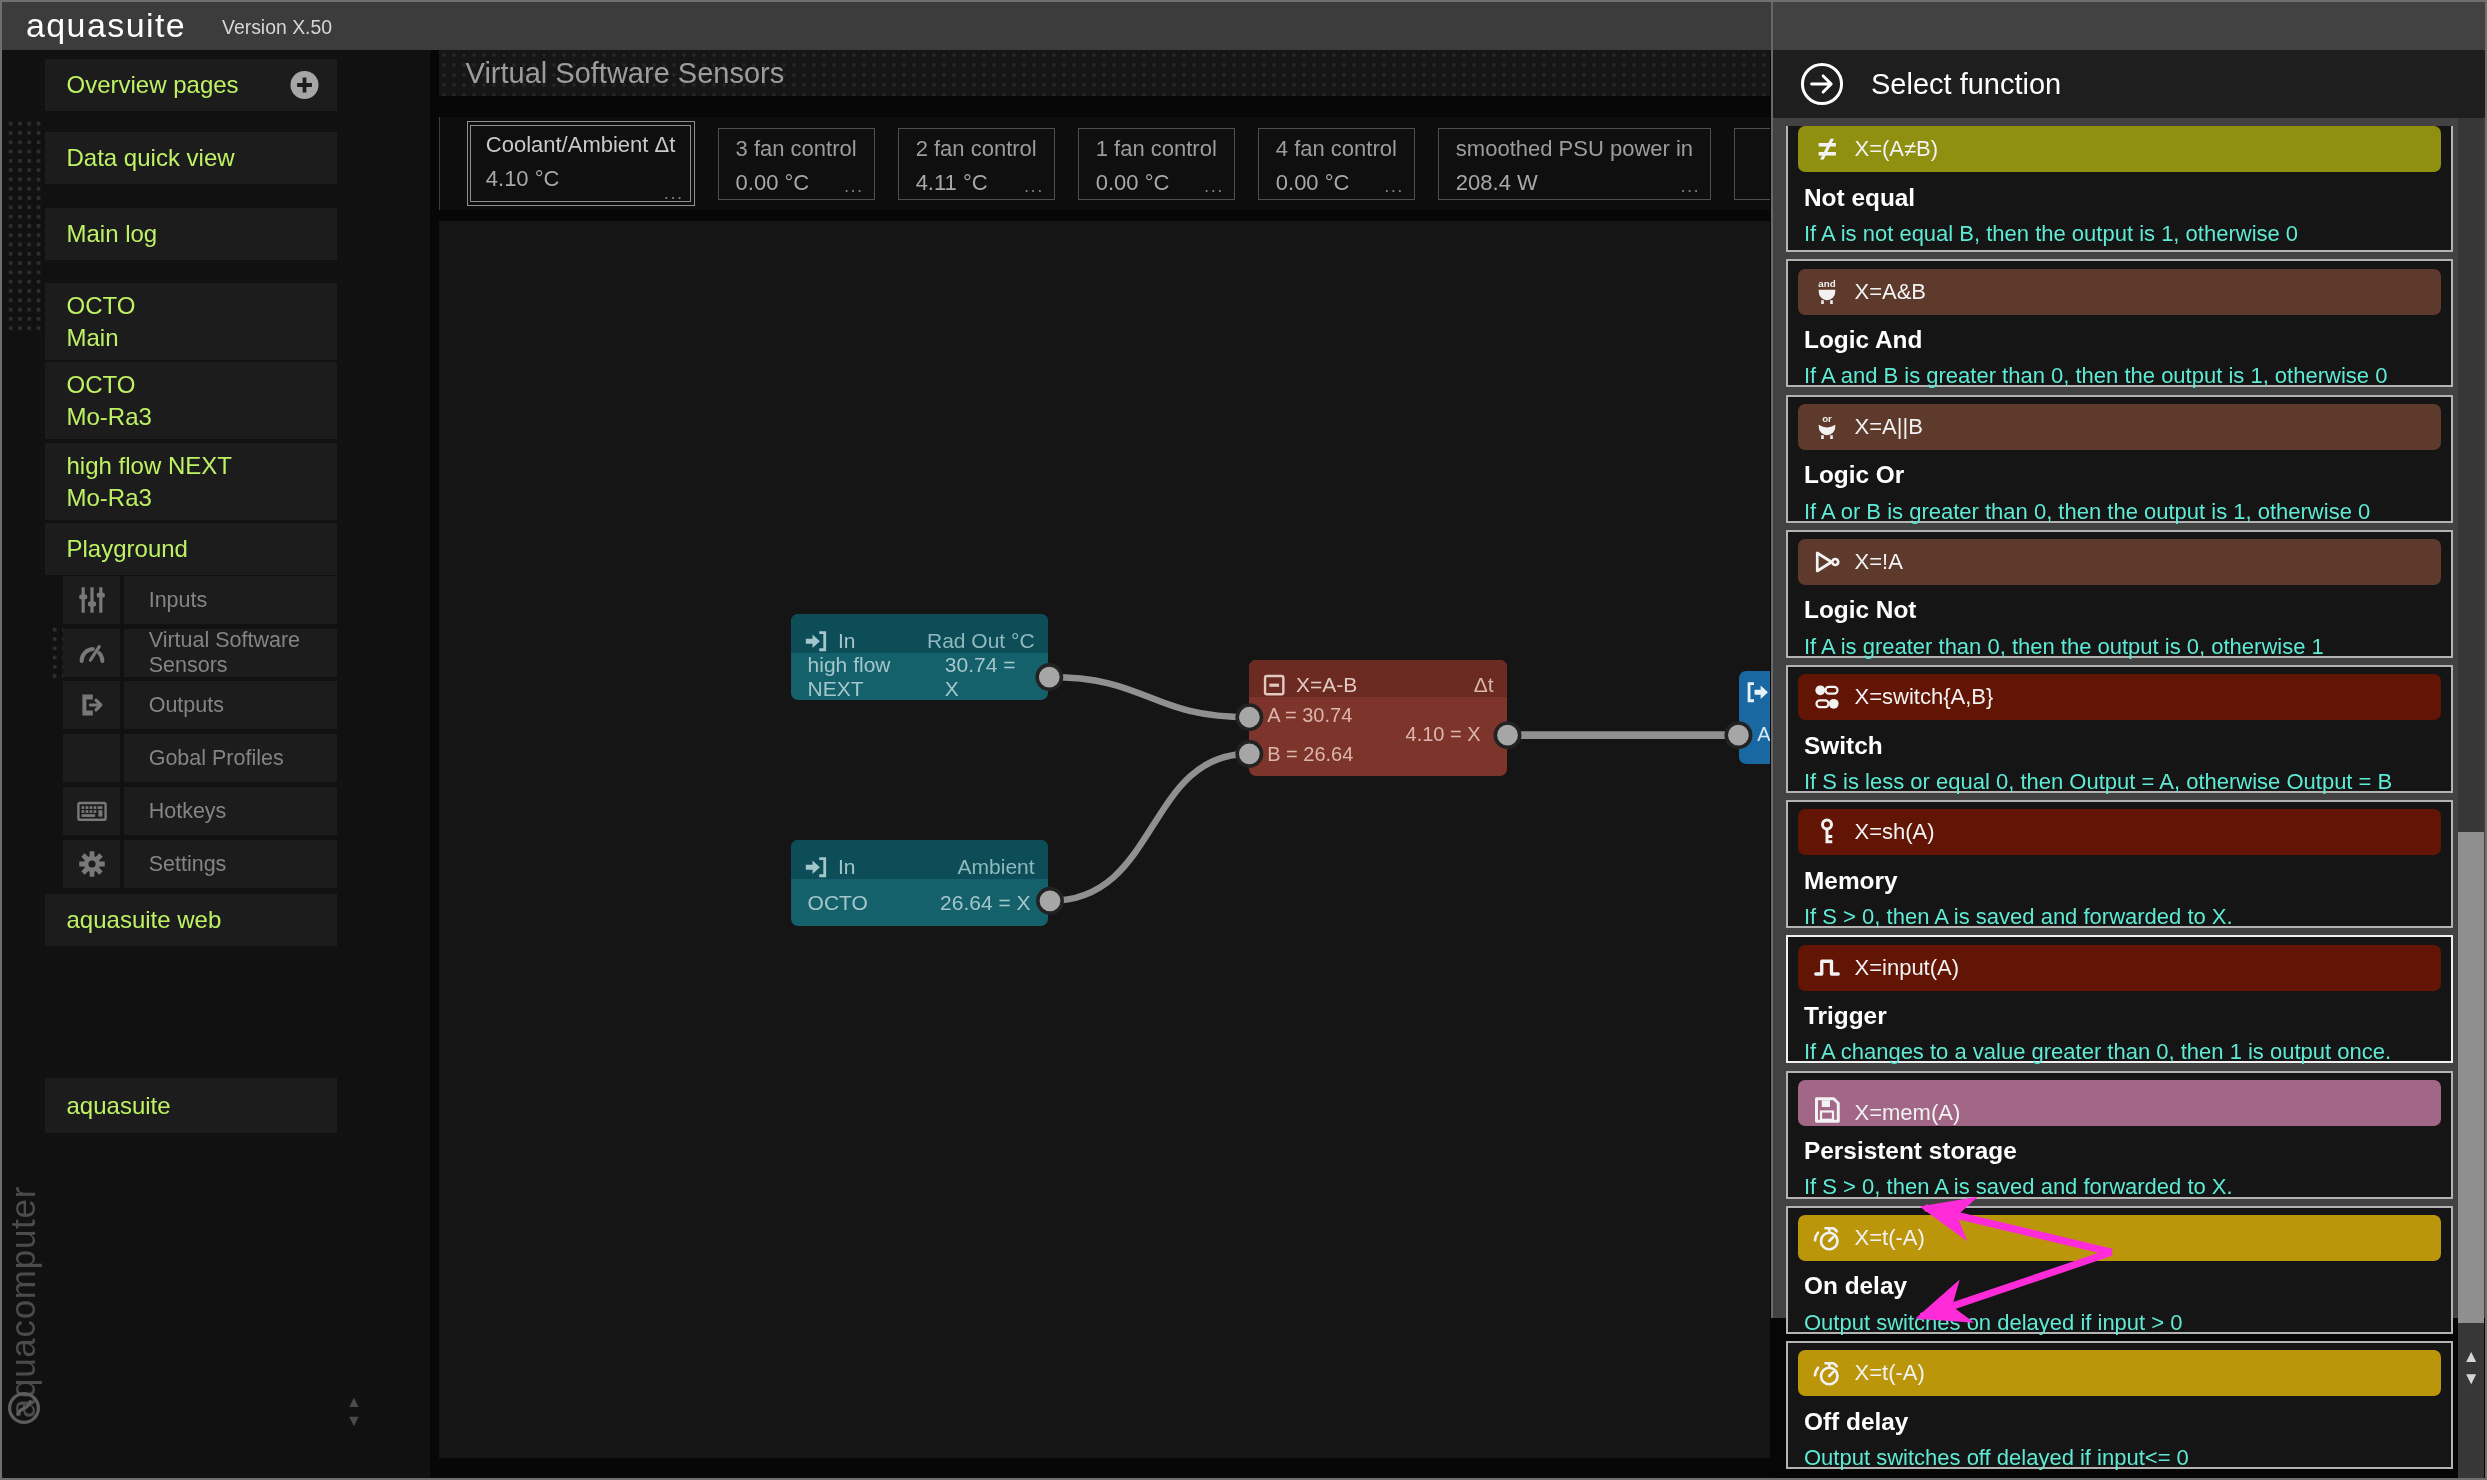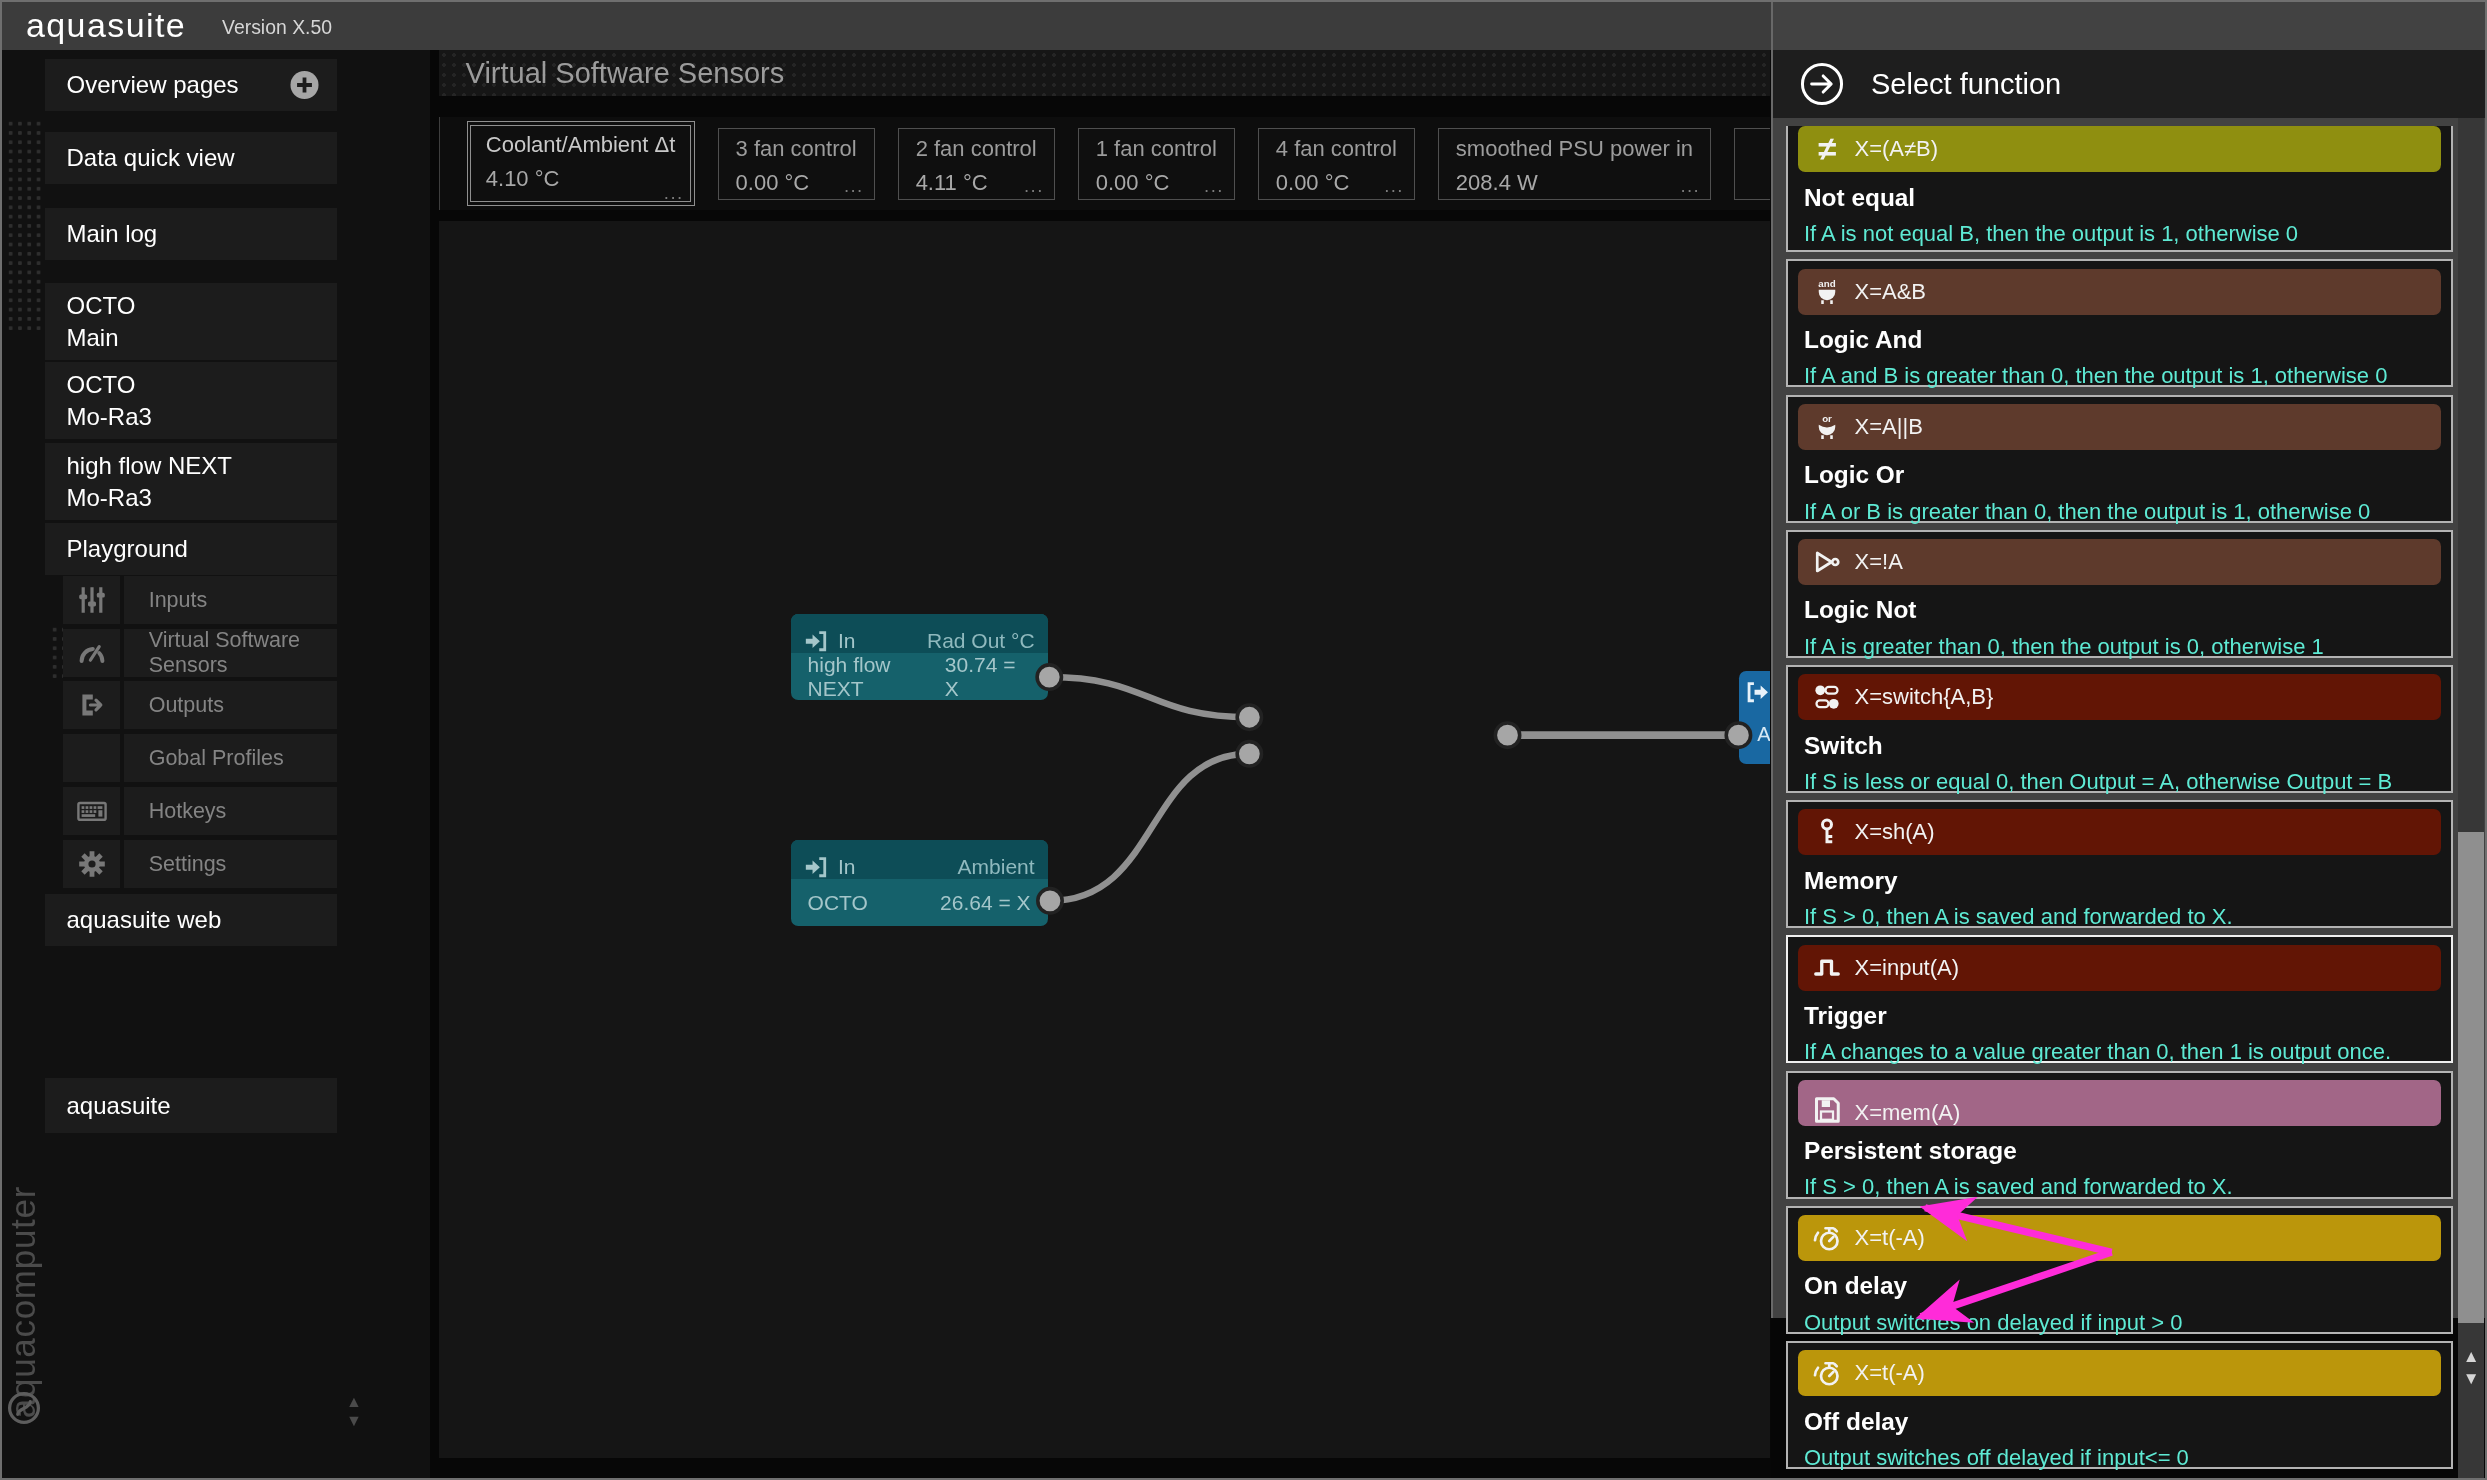--- a/index.html
+++ b/index.html
@@ -17,21 +17,21 @@
   .tb-ic { width:37px; height:37px; display:flex; align-items:center; justify-content:center; }
   .tb-ic svg { width:33px; height:33px; }
   .ic-white { color:#e8e8e8; } .ic-blue { color:#1e6fd4; } .ic-gray { color:#9a9a9a; }
 
   
   #sidebar { position:absolute; left:0; top:50px; width:430px; height:1431px; background:#111; }
   .dots { position:absolute; background-image:radial-gradient(#2e2e2e 1.9px, transparent 2.2px);
           background-size:9.3px 9.3px; }
   #dots-a { left:5.7px; top:69px; width:37px; height:215px; }
   #dots-b { left:50px; top:575px; width:13px; height:55px; }
-  .side-item { position:absolute; left:45px; width:292px; background:#1c1c1c; color:#ffffff;
+  .side-item { position:absolute; left:45px; width:292px; background:#1c1c1c; color:#bef264;
                font-size:24px; display:flex; flex-direction:column; justify-content:center;
                padding-left:21.5px; line-height:32px; }
   .side-item .plusbtn { position:absolute; right:16px; top:50%; transform:translateY(-50%);
                width:33px; height:33px; color:#a6a6a6; }
   .tool-row { position:absolute; left:63px; display:flex; gap:4.3px; }
   .tool-ic { width:57px; height:48px; background:#1c1c1c; display:flex; align-items:center;
              justify-content:center; color:#787878; }
   .tool-ic svg { width:32px; height:32px; }
   .tool-lb { width:213px; height:48px; background:#1c1c1c; color:#848484; font-size:21.5px;
              display:flex; align-items:center; padding-left:24.4px; }
@@ -341,20 +341,35 @@
             </span>
           <span>In</span>
           <span class="hlabel">Ambient</span>
         </div>
         <div class="tealbody">
           <span>OCTO</span>
           <span class="bval">26.64 = X</span>
         </div>
       </div>
 
+      <div class="node" id="node-op">
+        <div class="nhead">
+          <span style="display:flex">
+              <svg viewBox="0 0 40 40" fill="currentColor">
+                <rect x="5" y="5" width="30" height="30" rx="3" fill="none" stroke="currentColor" stroke-width="4"></rect>
+                <rect x="12" y="17.4" width="16" height="5.2"></rect>
+              </svg>
+            </span>
+          <span>X=A-B</span>
+          <span class="hlabel">Δt</span>
+        </div>
+        <span class="oprow" id="op-a">A = 30.74</span>
+        <span class="oprow" id="op-b">B = 26.64</span>
+        <span class="oprow" id="op-x">4.10 = X</span>
+      </div>
 
       <div class="node" id="node-out">
         <span><svg viewBox="0 0 40 40" fill="currentColor">
               <path d="M13 6H5v28h8" fill="none" stroke="currentColor" stroke-width="4.6"></path>
               <path d="M14 16h10v-7l12 11-12 11v-7H14z"></path>
             </svg></span>
         <span class="oport">A</span>
       </div>
 
       <svg id="wires" width="1331" height="1237" viewBox="0 0 1856 1725">

